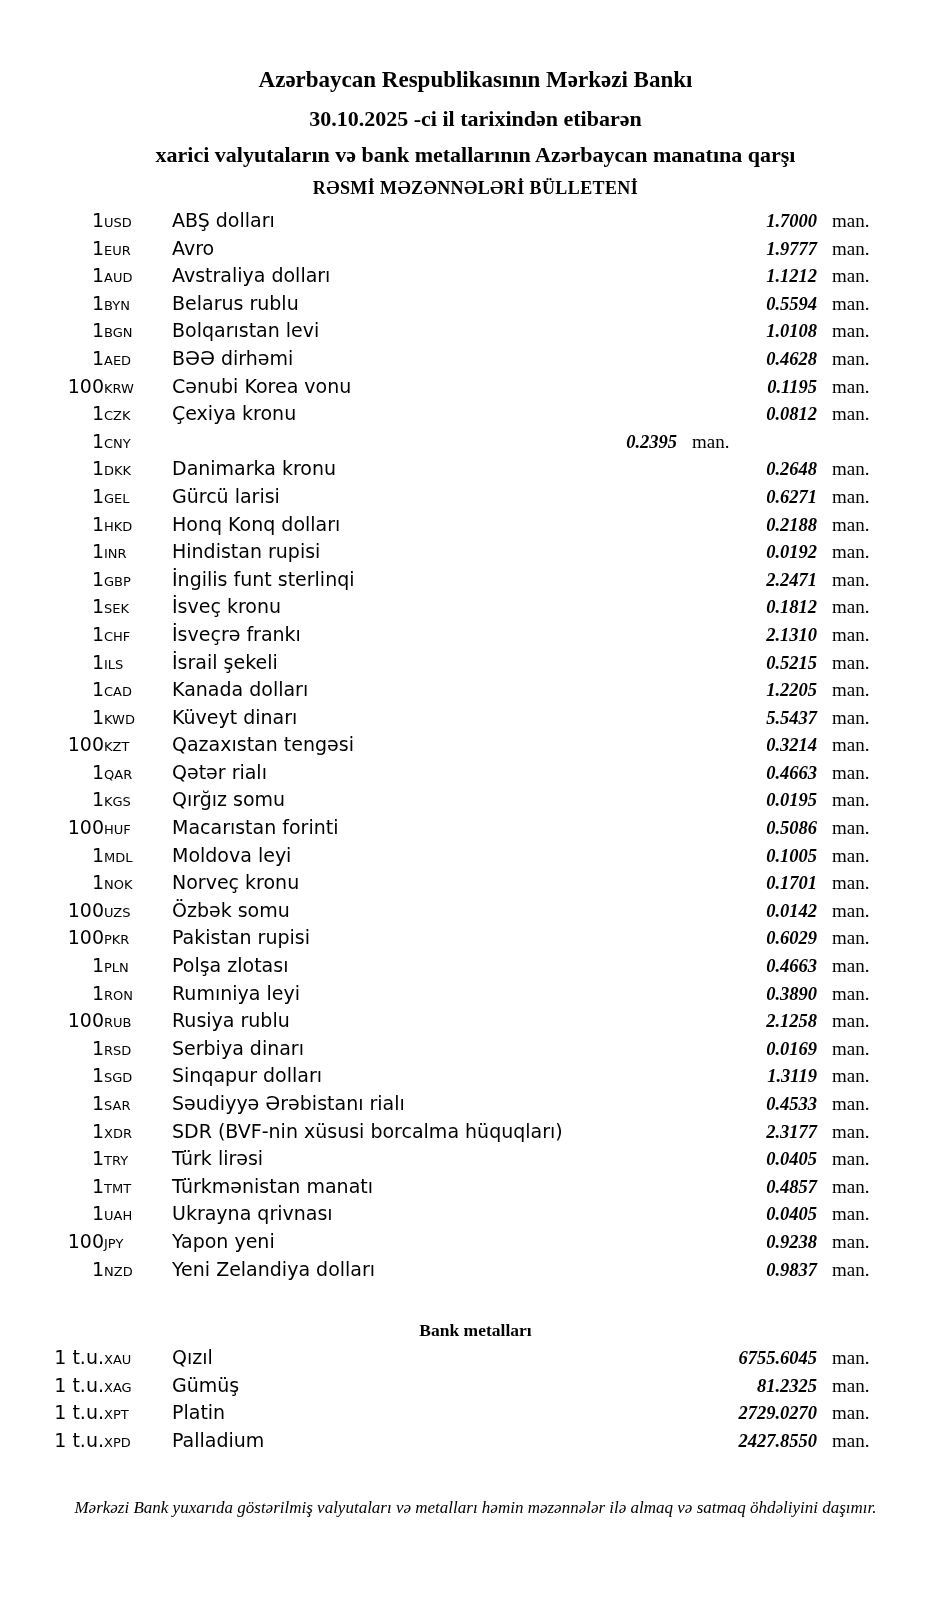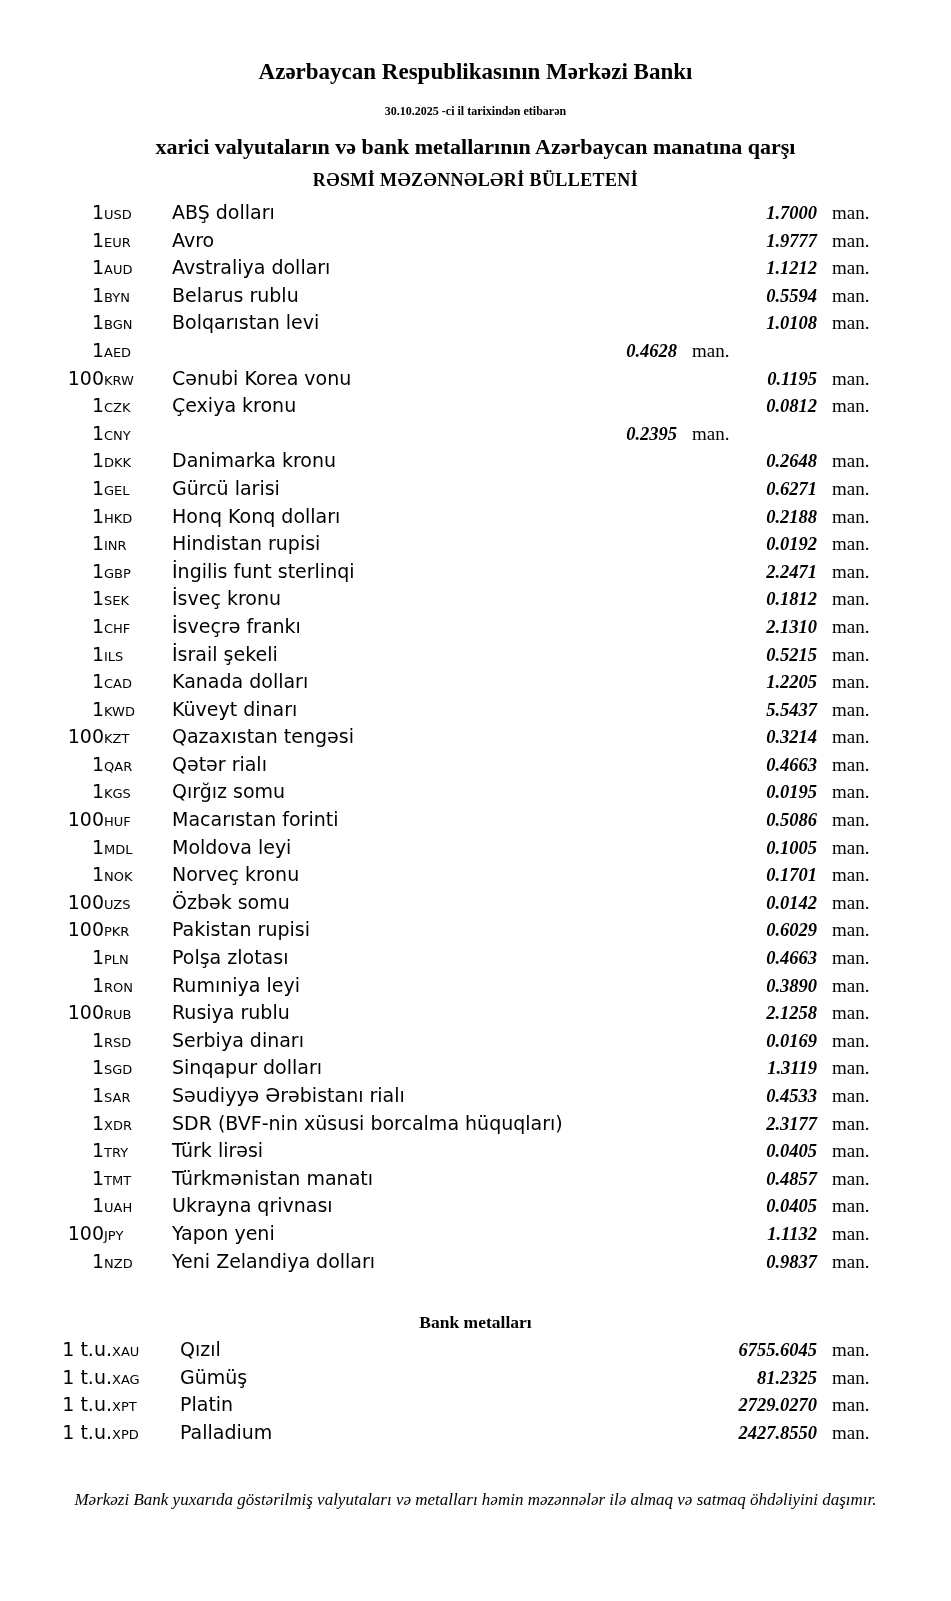--- a/index.html
+++ b/index.html
@@ -6,50 +6,50 @@
   .page {
     position: relative;
     width: 951px;
     height: 1601px;
     margin: 0 auto;
     background: #ffffff;
     color: #000000;
     overflow: hidden;
   }
   .doc-title {
-    margin: 0;
+    margin: 8px;
     padding-top: 58px;
     text-align: center;
     font-family: "Liberation Serif", serif;
     font-weight: bold;
     font-size: 23px;
     line-height: 28px;
   }
   .h-line {
     text-align: center;
     font-family: "Liberation Serif", serif;
     font-weight: bold;
   }
-  .date-line    { margin-top: 15px; font-size: 12px; line-height: 20px; }
+  .date-line    { margin-top: 15px; font-size: 22px; line-height: 20px; }
   .scope-line   { margin-top: 15px; font-size: 22px; line-height: 21px; }
   .bulletin-line{ margin-top: 12px; font-size: 18px; line-height: 22px; letter-spacing: 0.4px; }
   .section-heading {
     margin: 45px 0 0 0;
     text-align: center;
     font-family: "Liberation Serif", serif;
     font-weight: bold;
     font-size: 17.5px;
     line-height: 21px;
   }
   .metals-heading { margin-top: 37px; }
   .rates-table {
     margin-top: 8px;
     padding: 0 71px 0 40px;
   }
-  .metals-table { margin-top: 3px; margin-left: 8px; }
+  .metals-table { margin-top: 3px; }
   .row {
     display: grid;
     grid-template-columns: 64px 58px 1fr 140px 63px;
     align-items: baseline;
     height: 27.6px;
   }
   .cell { display: block; white-space: nowrap; }
   .c-qty {
     text-align: right;
     font-family: "DejaVu Sans", sans-serif;
@@ -127,20 +127,21 @@
       <div class="row">
         <span class="cell c-qty">1</span>
         <span class="cell c-code">BGN</span>
         <span class="cell c-name">Bolqarıstan levi</span>
         <span class="cell c-rate">1.0108</span>
         <span class="cell c-unit">man.</span>
       </div>
       <div class="row">
         <span class="cell c-qty">1</span>
         <span class="cell c-code">AED</span>
+        <span class="cell c-name">BƏƏ dirhəmi</span>
         <span class="cell c-rate">0.4628</span>
         <span class="cell c-unit">man.</span>
       </div>
       <div class="row">
         <span class="cell c-qty">100</span>
         <span class="cell c-code">KRW</span>
         <span class="cell c-name">Cənubi Korea vonu</span>
         <span class="cell c-rate">0.1195</span>
         <span class="cell c-unit">man.</span>
       </div>
@@ -350,21 +351,21 @@
         <span class="cell c-qty">1</span>
         <span class="cell c-code">UAH</span>
         <span class="cell c-name">Ukrayna qrivnası</span>
         <span class="cell c-rate">0.0405</span>
         <span class="cell c-unit">man.</span>
       </div>
       <div class="row">
         <span class="cell c-qty">100</span>
         <span class="cell c-code">JPY</span>
         <span class="cell c-name">Yapon yeni</span>
-        <span class="cell c-rate">1.1132</span>
+        <span class="cell c-rate">0.9238</span>
         <span class="cell c-unit">man.</span>
       </div>
       <div class="row">
         <span class="cell c-qty">1</span>
         <span class="cell c-code">NZD</span>
         <span class="cell c-name">Yeni Zelandiya dolları</span>
         <span class="cell c-rate">0.9837</span>
         <span class="cell c-unit">man.</span>
       </div>
     </div>

